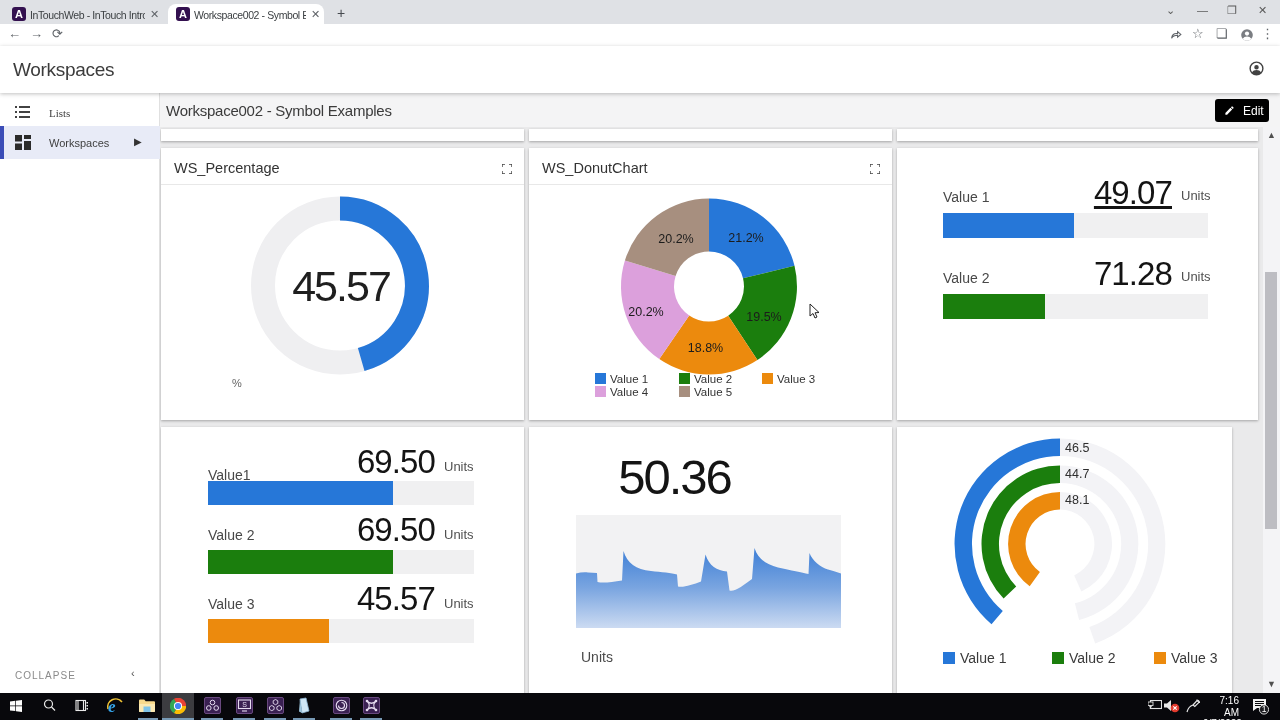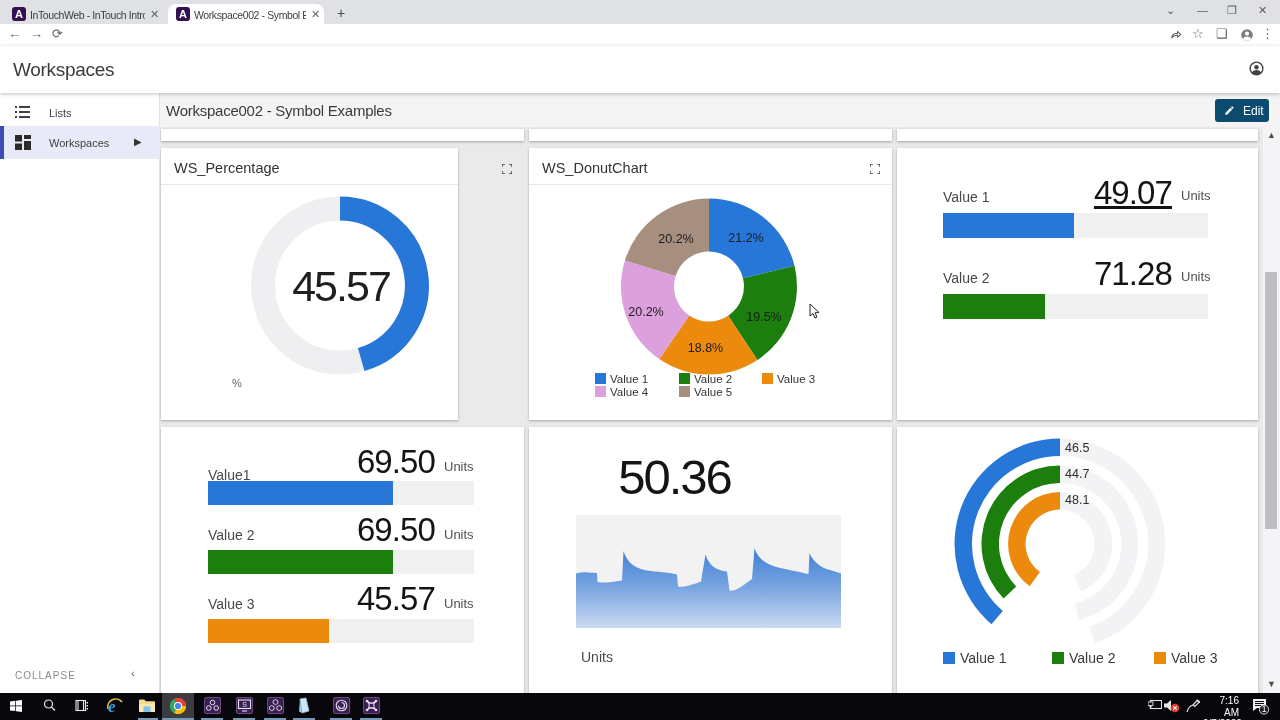--- a/index.html
+++ b/index.html
@@ -22,21 +22,21 @@
 #appheader { left:0; top:46px; width:1280px; height:47px; background:#fff; box-shadow:0 1px 4px rgba(0,0,0,0.25); z-index:5; }
 #appheader h1 { position:absolute; left:13px; top:13px; font-size:19px; font-weight:400; color:#3c3c3c; letter-spacing:-0.3px; }
 
 #sidebar { left:0; top:93px; width:160px; height:600px; background:#fff; border-right:1px solid #e0e0e0; z-index:4; }
 .srow { position:absolute; left:0; width:160px; height:33px; font-size:11px; color:#3f3f3f; }
 .srow .label { position:absolute; left:49px; top:11px; }
 #wsrow { background:#e8ebf7; border-left:4px solid #3b4db7; }
 
 #wsheader { left:160px; top:93px; width:1120px; height:48px; background:#f4f4f5; }
 #wsheader .title { position:absolute; left:6px; top:9px; font-size:15px; font-weight:500; color:#3b3b3b; letter-spacing:-0.25px; }
-#editbtn { position:absolute; right:11px; top:6px; width:54px; height:23px; background:#0c4a6e; border-radius:3px; color:#fff; font-size:12px; font-weight:500; }
+#editbtn { position:absolute; right:11px; top:6px; width:54px; height:23px; background:#000000; border-radius:3px; color:#fff; font-size:12px; font-weight:500; }
 #editbtn span { position:absolute; left:28px; top:5px; }
 
 #content { left:160px; top:127px; width:1103px; height:566px; background:#eaeaeb; overflow:hidden; }
 .card { position:absolute; background:#fff; box-shadow:0 1px 2.5px rgba(0,0,0,0.3); }
 .cardtitle { position:absolute; left:13px; top:12px; font-size:14.5px; color:#333; }
 .expand { position:absolute; top:16px; width:10px; height:10px; }
 .ctbar { position:absolute; left:0; top:0; width:100%; height:37px; border-bottom:1px solid #e8e8e8; }
 
 .blabel { position:absolute; font-size:14px; color:#484848; }
 .bnum { position:absolute; font-size:33px; color:#141414; letter-spacing:-0.9px; }
@@ -90,21 +90,21 @@
 </div>
 
 <div class="abs" id="appheader">
   <h1>Workspaces</h1>
   <svg style="position:absolute;left:1248px;top:14px;" width="17" height="17" viewBox="0 0 24 24">
       <path fill="#424242" d="M12 2a10 10 0 1 0 0 20 10 10 0 0 0 0-20zm0 2a8 8 0 0 1 8 8 8 8 0 0 1-1.9 5.2c-1-1.8-3.3-3-6.1-3s-5.1 1.2-6.1 3A8 8 0 0 1 4 12a8 8 0 0 1 8-8zm0 3a3.2 3.2 0 1 0 0 6.4A3.2 3.2 0 0 0 12 7z"></path>
     </svg>
 </div>
 
 <div class="abs" id="sidebar">
-  <div class="srow" style="top:3px;">
+  <div class="srow" style="top:3px;font-family:Liberation Serif, serif;">
     <svg style="position:absolute;left:15px;top:9px;" width="15" height="14" viewBox="0 0 15 14">
         <g fill="#424242">
           <rect x="0" y="1" width="2" height="2"></rect>
           <rect x="4" y="1" width="11" height="2"></rect>
           <rect x="0" y="6" width="2" height="2"></rect>
           <rect x="4" y="6" width="11" height="2"></rect>
           <rect x="0" y="11" width="2" height="2"></rect>
           <rect x="4" y="11" width="11" height="2"></rect>
         </g>
       </svg>
@@ -135,21 +135,21 @@
       <span>Edit</span>
     </div>
 </div>
 
 <div class="abs" id="content">
 
   <div class="card" style="left:1px;top:1.5px;width:363px;height:12px;"></div>
   <div class="card" style="left:369px;top:1.5px;width:363px;height:12px;"></div>
   <div class="card" style="left:737px;top:1.5px;width:361px;height:12px;"></div>
 
-  <div class="card" style="left:1px;top:21px;width:297px;height:272px;">
+  <div class="card" style="left:1px;top:21px;width:363px;height:272px;">
     <div class="ctbar"></div>
     <div class="cardtitle">WS_Percentage</div>
     <svg class="expand" style="left:341px;" viewBox="0 0 10 10">
         <path d="M0 3 V0 H3 M7 0 H10 V3 M10 7 V10 H7 M3 10 H0 V7" stroke="#444" stroke-width="1.4" fill="none"></path>
       </svg>
     <svg style="position:absolute;left:0;top:38px;" width="363" height="234" viewBox="0 0 363 234">
       <circle cx="179.0" cy="99.5" r="77.0" fill="none" stroke="#efeff1" stroke-width="24.0"></circle>
       <path d="M179.0 22.5 A77.0 77.0 0 0 1 200.2 173.5" fill="none" stroke="#2677d8" stroke-width="24.0"></path>
       <text x="180" y="115" font-size="43" letter-spacing="-2" fill="#1f1f1f" text-anchor="middle">45.57</text>
       <text x="71" y="201" font-size="11" fill="#666">%</text>
@@ -238,21 +238,21 @@
             <stop offset="0.5" stop-color="#7aa5e0"></stop>
             <stop offset="1" stop-color="#ccdbf2"></stop>
       </linearGradient>
         </defs>
       <rect x="0" y="0" width="265" height="113" fill="#f2f2f3"></rect>
       <path d="M0 58.5 C4 57.5 8 57 12 57.5 L21 58 L21.5 67 C27 68.5 36 67 46 65.5 L47.5 36 C51 48 60 54.5 75 56 C85 57 96 58 101 59.5 L102 71.5 C107 73 117 69.5 125 66.5 L129.5 39.5 C133 51 141 55.5 151 56.5 L153.5 75.5 C158 77.5 168 70 176 64 L178.5 33 C182 44 190 49.5 202 52.5 C215 55.5 226 57.5 232.5 59 L233.5 38 C236.5 46 244 52 252 54.5 C257 56 261 57 265 58.5 L265 113 L0 113 Z" fill="url(#ag)"></path>
     </svg>
     <div style="position:absolute;left:52px;top:222px;font-size:14px;color:#4a4a4a;">Units</div>
   </div>
 
-  <div class="card" style="left:737px;top:300px;width:361px;height:272px;padding-left:8px;">
+  <div class="card" style="left:737px;top:300px;width:335px;height:272px;padding-left:8px;">
     <svg style="position:absolute;left:0;top:0;" width="361" height="272" viewBox="0 0 361 272">
       <path d="M163.0 11.5 A105.5 105.5 0 0 1 198.2 216.4 L192.4 200.0 A88 88 0 0 0 163.0 29.0 Z" fill="#f3f3f6"></path>
         <path d="M163.0 38.5 A78.5 78.5 0 0 1 182.1 193.1 L177.9 176.2 A61 61 0 0 0 163.0 56.0 Z" fill="#f3f3f6"></path>
         <path d="M163.0 65.0 A52 52 0 0 1 184.4 164.4 L177.2 148.4 A34.5 34.5 0 0 0 163.0 82.5 Z" fill="#f3f3f6"></path>
         <path d="M163.0 11.5 A105.5 105.5 0 0 0 94.5 197.2 L105.8 183.9 A88 88 0 0 1 163.0 29.0 Z" fill="#2677d8"></path>
         <path d="M163.0 38.5 A78.5 78.5 0 0 0 106.6 171.6 L119.2 159.5 A61 61 0 0 1 163.0 56.0 Z" fill="#1b7e0d"></path>
         <path d="M163.0 65.0 A52 52 0 0 0 132.7 159.2 L142.9 145.0 A34.5 34.5 0 0 1 163.0 82.5 Z" fill="#ec8a0d"></path>
       <g font-size="12.5" fill="#2e2e2e">
         <text x="168" y="25">46.5</text>
         <text x="168" y="51">44.7</text>

